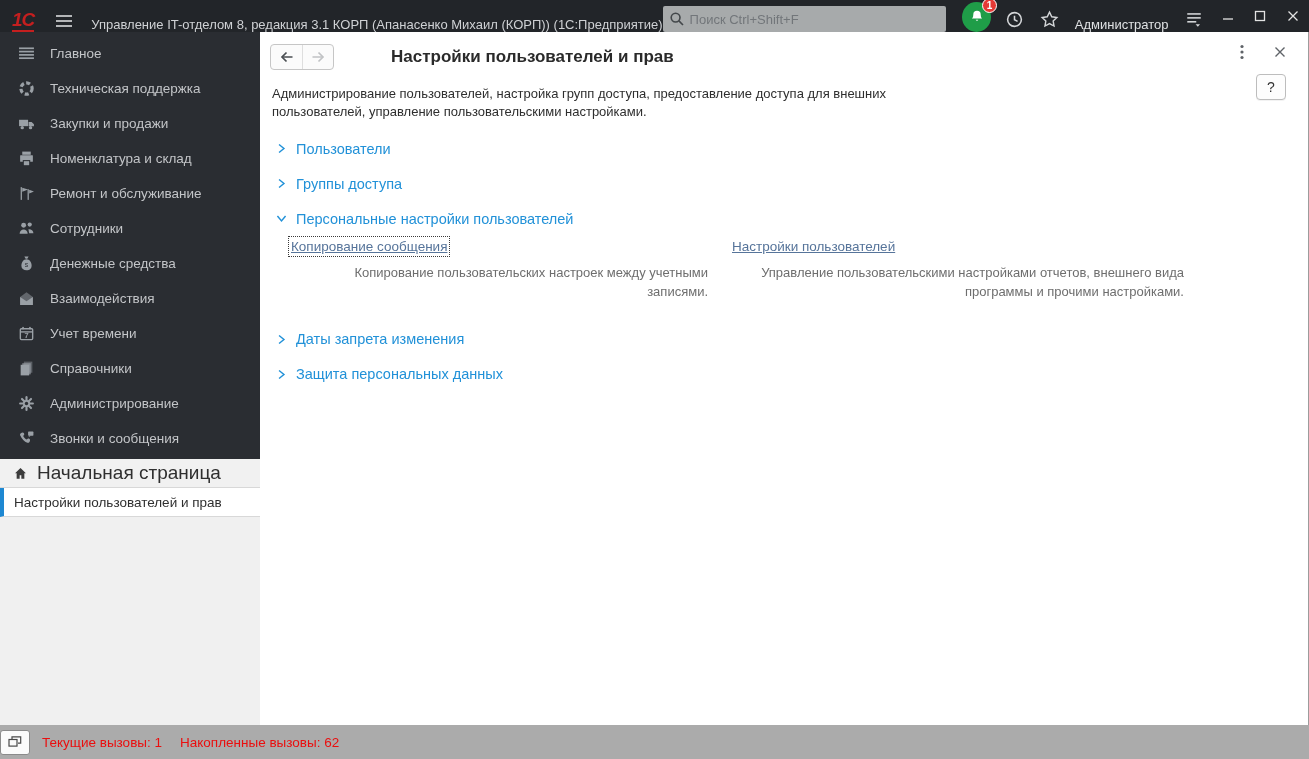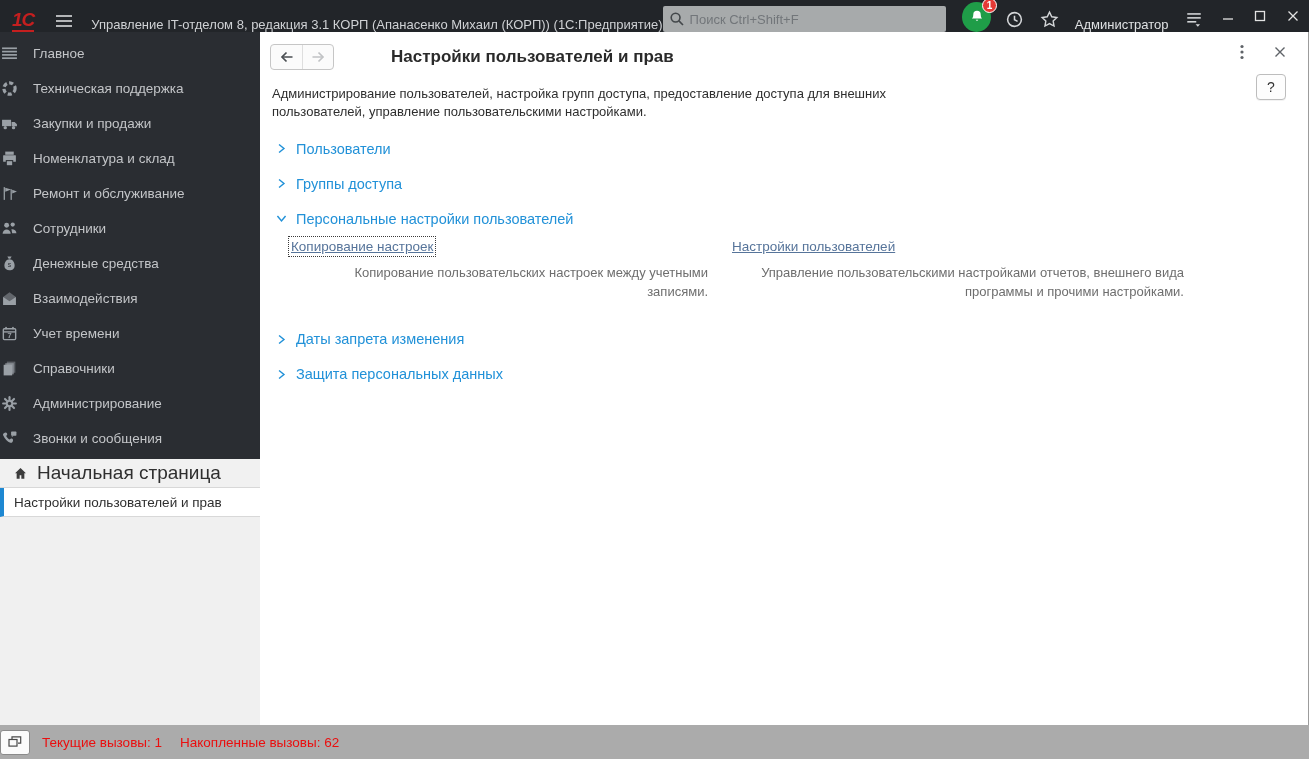--- a/index.html
+++ b/index.html
@@ -19,21 +19,21 @@
   .searchbox input::placeholder { color:#72767a; }
   .tb-icon { width:26px; height:26px; display:flex; align-items:center; justify-content:center; margin:0 5px; cursor:pointer; position:relative; }
   .bell-wrap { width:30px; height:30px; background:#1f9d48; border-radius:50%; display:flex; align-items:center; justify-content:center; position:relative; margin:0 6px; cursor:pointer; }
   .badge { position:absolute; top:-4px; right:-6px; min-width:15px; height:15px; background:#e53935; border:1px solid #ffffff; border-radius:8px; color:#fff; font-size:10px; font-weight:bold; display:flex; align-items:center; justify-content:center; padding:0 3px; }
   .tb-user { color:#dfe1e3; font-size:13px; margin:0 8px; }
   .win-ctrl { width:34px; height:32px; display:flex; align-items:center; justify-content:center; cursor:pointer; }
   
   .app-body { flex:1; display:flex; min-height:0; }
   .sidebar { width:260px; flex:0 0 auto; display:flex; flex-direction:column; background:#f0f0f0; }
   .sidebar-menu { background:#2a2d32; padding:4px 0 3px 0; }
-  .sb-item { height:35px; display:flex; align-items:center; cursor:pointer; }
+  .sb-item { height:35px; display:flex; align-items:center; padding-left:17px; cursor:pointer; }
   .sb-item .sb-ic { width:18px; height:17px; display:flex; align-items:center; justify-content:center; }
   .sb-item .sb-label { color:#c3c5c8; font-size:13.5px; margin-left:15px; }
   .tab-home { height:29px; background:#f1f1f1; border-bottom:1px solid #d8d8d8; display:flex; align-items:center; padding-left:13px; cursor:pointer; }
   .tab-home .tab-label { font-size:19px; color:#2f2f2f; margin-left:9px; }
   .tab-active { height:29px; background:#ffffff; border-left:4px solid #1e88d2; border-bottom:1px solid #d8d8d8; display:flex; align-items:center; padding-left:10px; cursor:pointer; }
   .tab-active .tab-label { font-size:13.5px; color:#2f2f2f; }
   .sidebar-filler { flex:1; background:#f0f0f0; }
   
   .main { flex:1; background:#ffffff; position:relative; padding:8px 14px 0 10px; border-right:1px solid #9c9c9c; overflow:hidden; }
   .content-header { display:flex; align-items:center; height:30px; margin-top:2px; }
@@ -389,21 +389,21 @@
         <span class="chev">
             <svg width="13" height="13" viewBox="0 0 16 16">
               <path d="M3 5l5 6 5-6" fill="none" stroke="#2191d8" stroke-width="1.8"></path>
             </svg>
           </span>
         <span class="section-label">Персональные настройки пользователей</span>
       </div>
 
       <div class="links-grid">
         <div class="link-block">
-          <span class="cmd-link focused">Копирование настроек</span>
+          <span class="cmd-link focused">Копирование сообщения</span>
           <div class="link-desc">Копирование пользовательских настроек между учетными записями.</div>
         </div>
         <div class="link-block">
           <span class="cmd-link">Настройки пользователей</span>
           <div class="link-desc">Управление пользовательскими настройками отчетов, внешнего вида программы и прочими настройками.</div>
         </div>
       </div>
 
       <div class="section-row">
         <span class="chev">

